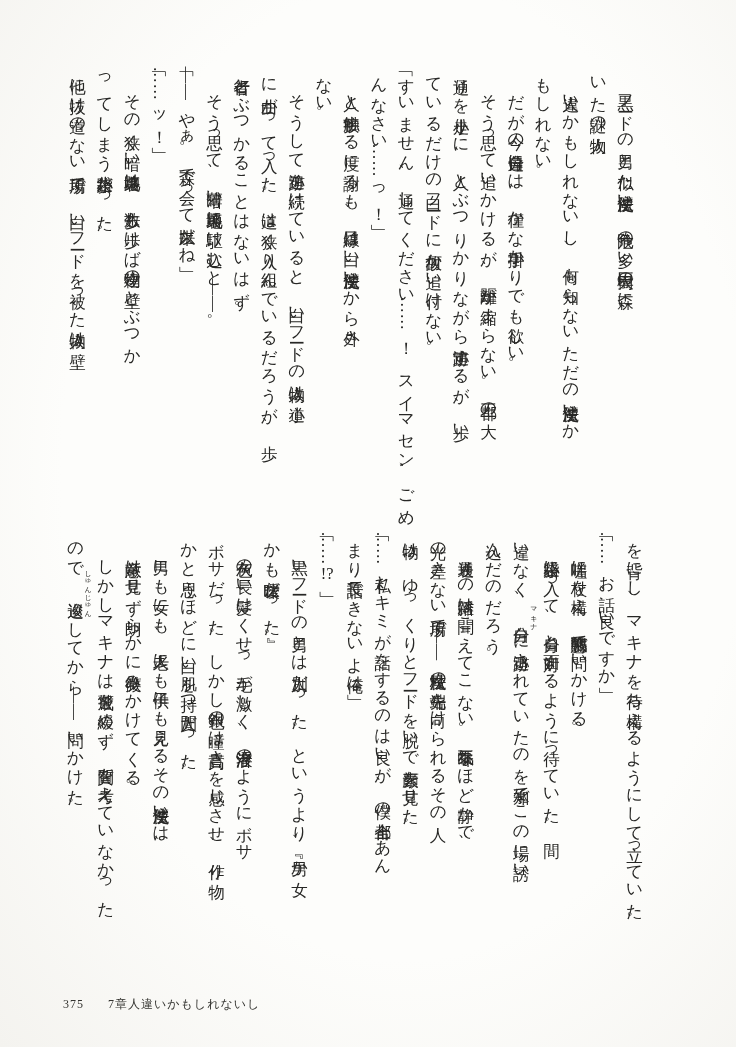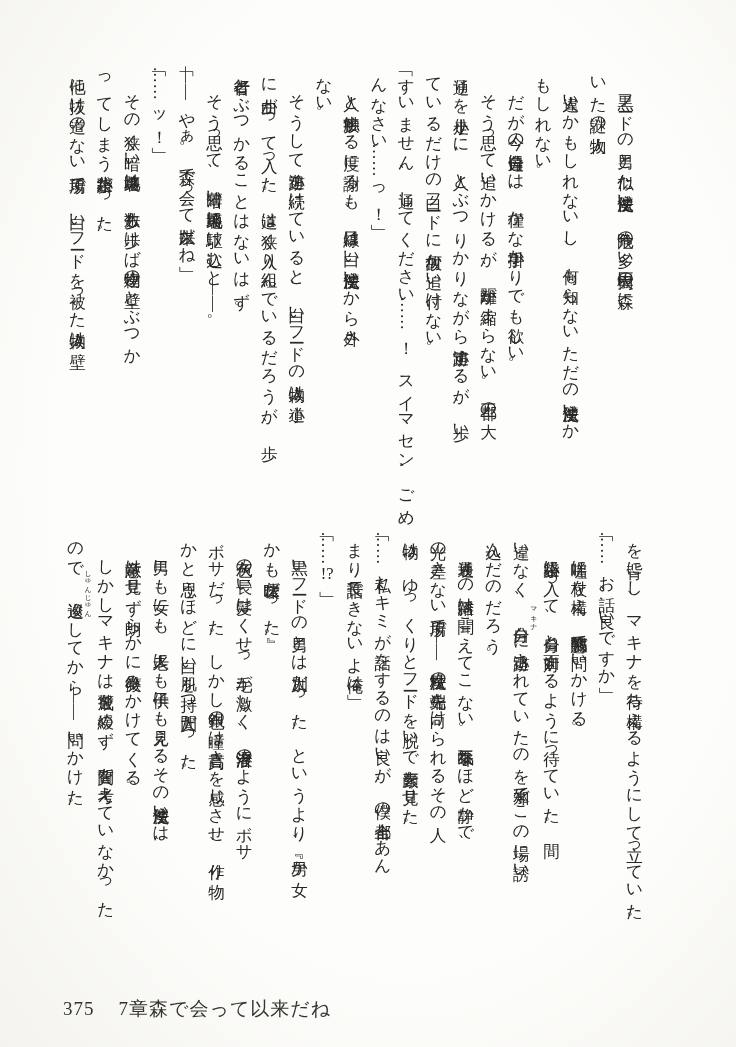--- a/index.html
+++ b/index.html
@@ -39,21 +39,21 @@
     letter-spacing:0;
     font-family:"Liberation Serif","DejaVu Serif",serif;
   }
   .tcy{
     text-combine-upright:all;
     -webkit-text-combine:horizontal;
   }
   .footer{
     position:absolute;left:63px;top:996px;
     display:flex;flex-direction:row;align-items:baseline;
-    font-size:19px;color:#33332f;letter-spacing:1px;
+    font-size:12px;color:#33332f;letter-spacing:1px;
   }
   .footer .page-num{margin-right:24px;}
   .footer .chapter{}
 </style>
 </head>
 <body>
 
 <div class="page">
 
   <div class="vblock block-top">
@@ -100,16 +100,16 @@
       <div class="tline">かと思うほどに白い肌を持つ人間だった。</div>
       <div class="tline indent">男にも女にも、老人にも子供にも見えるその魔法使いは、</div>
       <div class="tline indent">敵意は見せず朗らかに微笑みかけてくる。</div>
       <div class="tline indent">しかしマキナは警戒を緩めず、質問を考えていなかった</div>
       <div class="tline">ので<ruby>逡巡<rt>しゅんじゅん</rt></ruby>してから――問いかけた。</div>
     </div>
 
   <div class="footer">
     <span class="page-num">375</span>
     <span class="chapter">7章</span>
-    <span class="section-title">森で会って以来だね</span>
+    <span class="section-title">人違いかもしれないし</span>
   </div>
 
 </div>
 
 </body></html>

